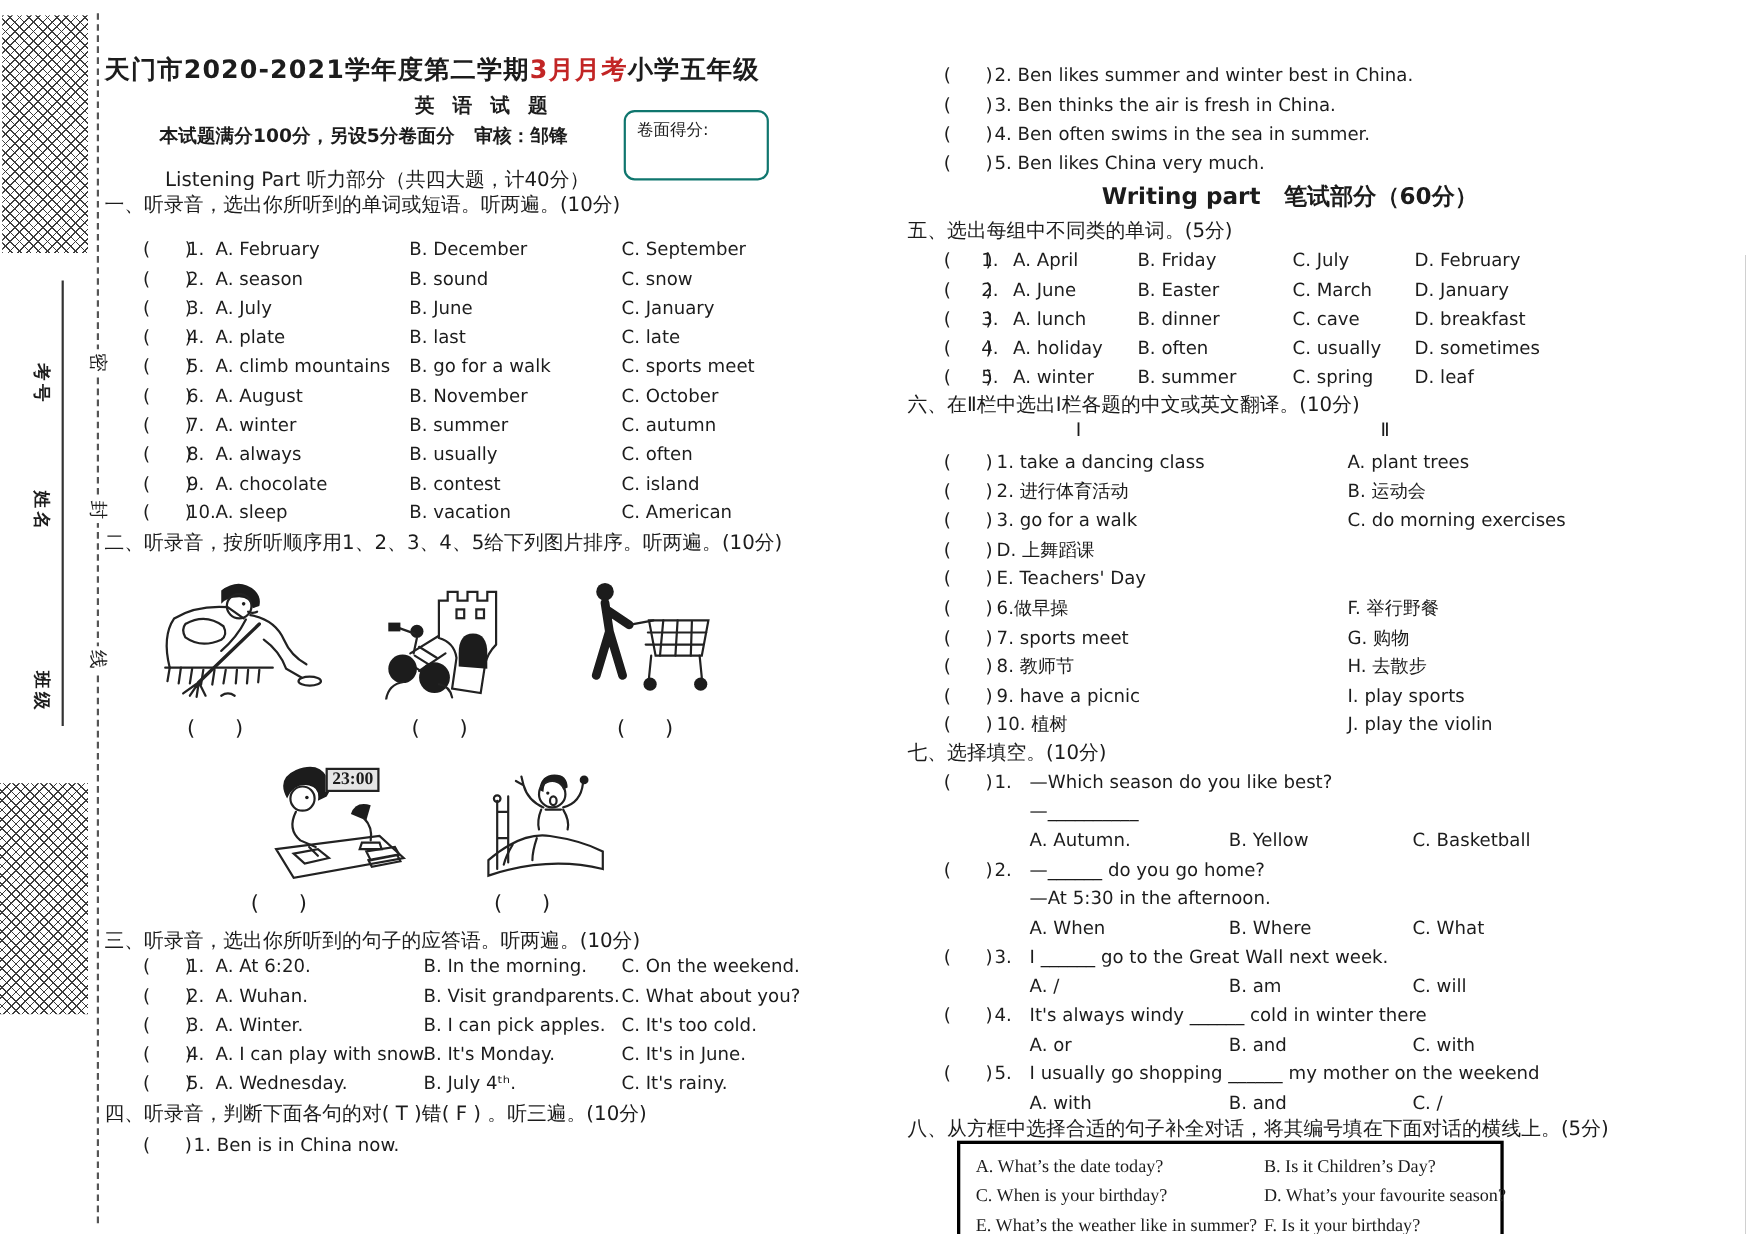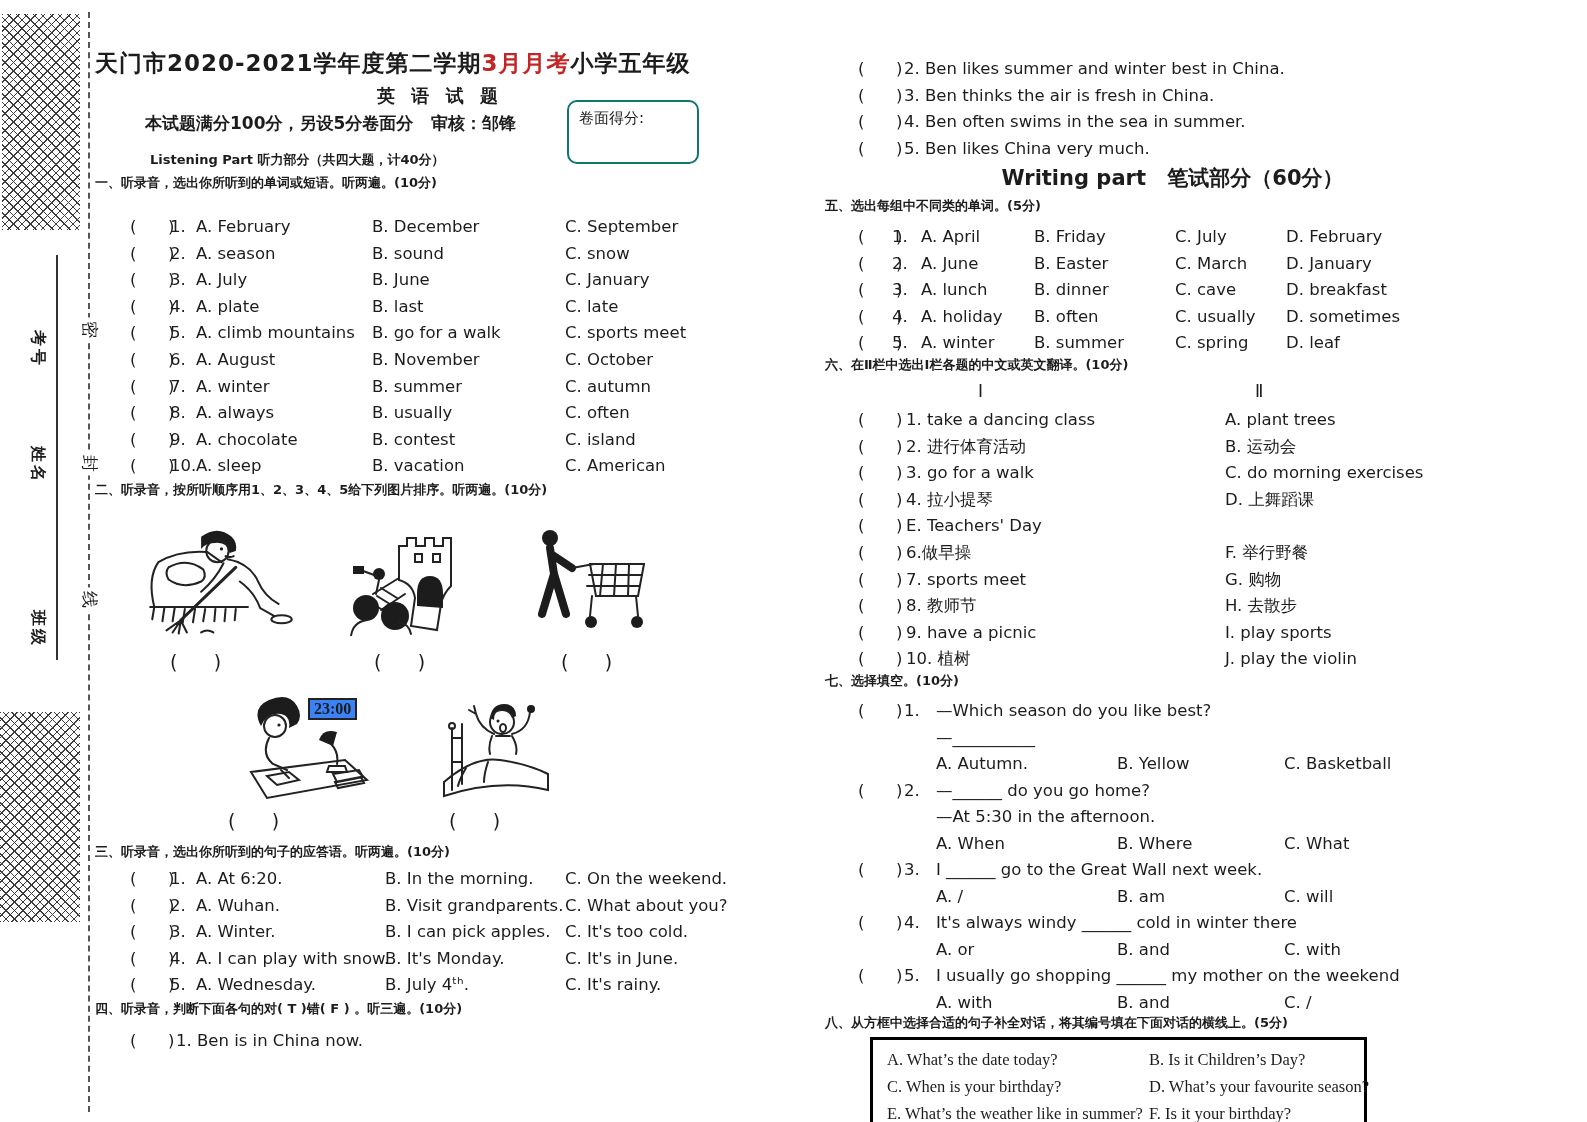--- a/index.html
+++ b/index.html
@@ -19,21 +19,21 @@
   .stu-label{position:absolute;left:27px;font-size:16px;font-weight:600;
              writing-mode:vertical-rl;text-orientation:sideways;letter-spacing:3px;}
   
   .title{left:95px;top:48px;width:690px;text-align:left;font-size:23px;font-weight:700;letter-spacing:1px;white-space:nowrap;}
   .red{color:#c22525;}
   .subtitle{left:95px;top:84px;width:690px;text-align:center;font-size:18px;font-weight:700;letter-spacing:5px;}
   .info{left:145px;top:112px;font-size:17px;font-weight:700;white-space:pre;}
   .score-box{left:567px;top:100px;width:128px;height:60px;border:2px solid #0f766e;border-radius:10px;}
   .score-box span{display:block;padding:7px 0 0 10px;font-size:15px;}
   
-  .h{position:absolute;font-weight:700;font-size:13px;white-space:nowrap;}
+  .h{position:absolute;font-weight:400;font-size:18px;white-space:nowrap;}
   .lp{left:150px;top:151px;} 
   
   .rows{position:absolute;white-space:nowrap;font-size:16.5px;}
   .row{display:grid;line-height:26.6px;}
   .cell{white-space:nowrap;}
   .paren{white-space:pre;}
   .row-s1{grid-template-columns:40px 26px 176px 193px 1fr;}
   .row-s3{grid-template-columns:40px 26px 189px 180px 1fr;}
   .row-s4{grid-template-columns:46px 1fr;}
   .row-s5{grid-template-columns:34px 29px 113px 141px 111px 1fr;}
@@ -46,22 +46,22 @@
   .q-opts{display:grid;grid-template-columns:181px 167px 1fr;padding-left:78px;}
   
   .s8-box{position:absolute;left:870px;top:1037px;width:497px;height:120px;border:3px solid #000;
           padding:6px 0 0 14px;box-sizing:border-box;}
   .row-box{display:grid;grid-template-columns:262px 1fr;font-family:"Liberation Serif",serif;
            font-size:16.5px;line-height:27px;white-space:nowrap;}
   
   .fig{position:absolute;}
   .fig svg{display:block;width:100%;height:100%;}
   .img-paren{position:absolute;font-size:19px;white-space:pre;}
-  .clock{position:absolute;left:308px;top:698px;border:2px solid #222;padding:0 4px;
-         font:700 16px "Liberation Serif",serif;background:#3b82f6;text-align:center;}
+  .clock{position:absolute;left:296px;top:698px;border:2px solid #222;padding:0 4px;
+         font:700 16px "Liberation Serif",serif;background:#e5e5e5;text-align:center;}
   .colhead{position:absolute;font-size:17px;}
 </style>
 </head>
 <body>
 
 <div class="page">
 
   <div id="hatch-top" class="hatch"></div>
   <div id="hatch-bottom" class="hatch"></div>
   <div class="seal-line"></div>
@@ -375,21 +375,20 @@
         <span class="cell">2. 进行体育活动</span>
         <span class="cell">B. 运动会</span>
       </div>
       <div class="row row-s6">
         <span class="paren">(      )</span>
         <span class="cell">3. go for a walk</span>
         <span class="cell">C. do morning exercises</span>
       </div>
       <div class="row row-s6">
         <span class="paren">(      )</span>
-        <span class="cell">4. 拉小提琴</span>
         <span class="cell">D. 上舞蹈课</span>
       </div>
       <div class="row row-s6">
         <span class="paren">(      )</span>
         <span class="cell">E. Teachers' Day</span>
       </div>
       <div class="row row-s6">
         <span class="paren">(      )</span>
         <span class="cell">6.做早操</span>
         <span class="cell">F. 举行野餐</span>

